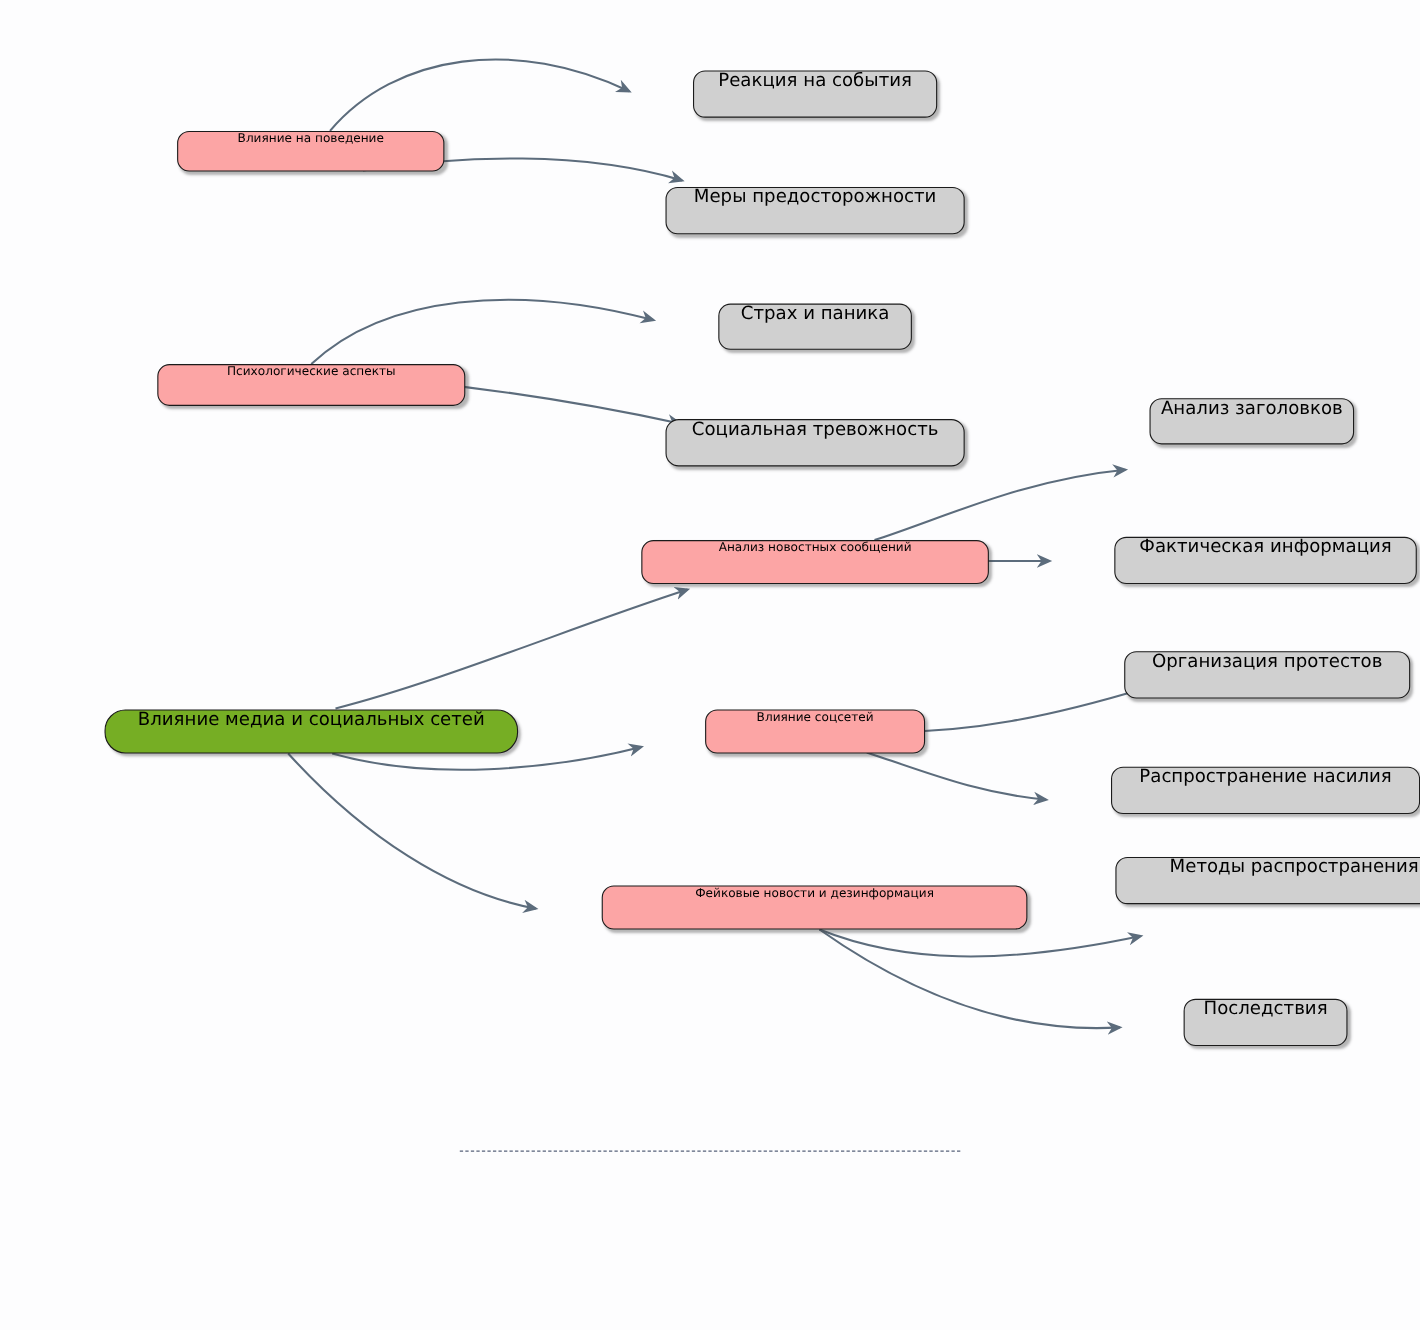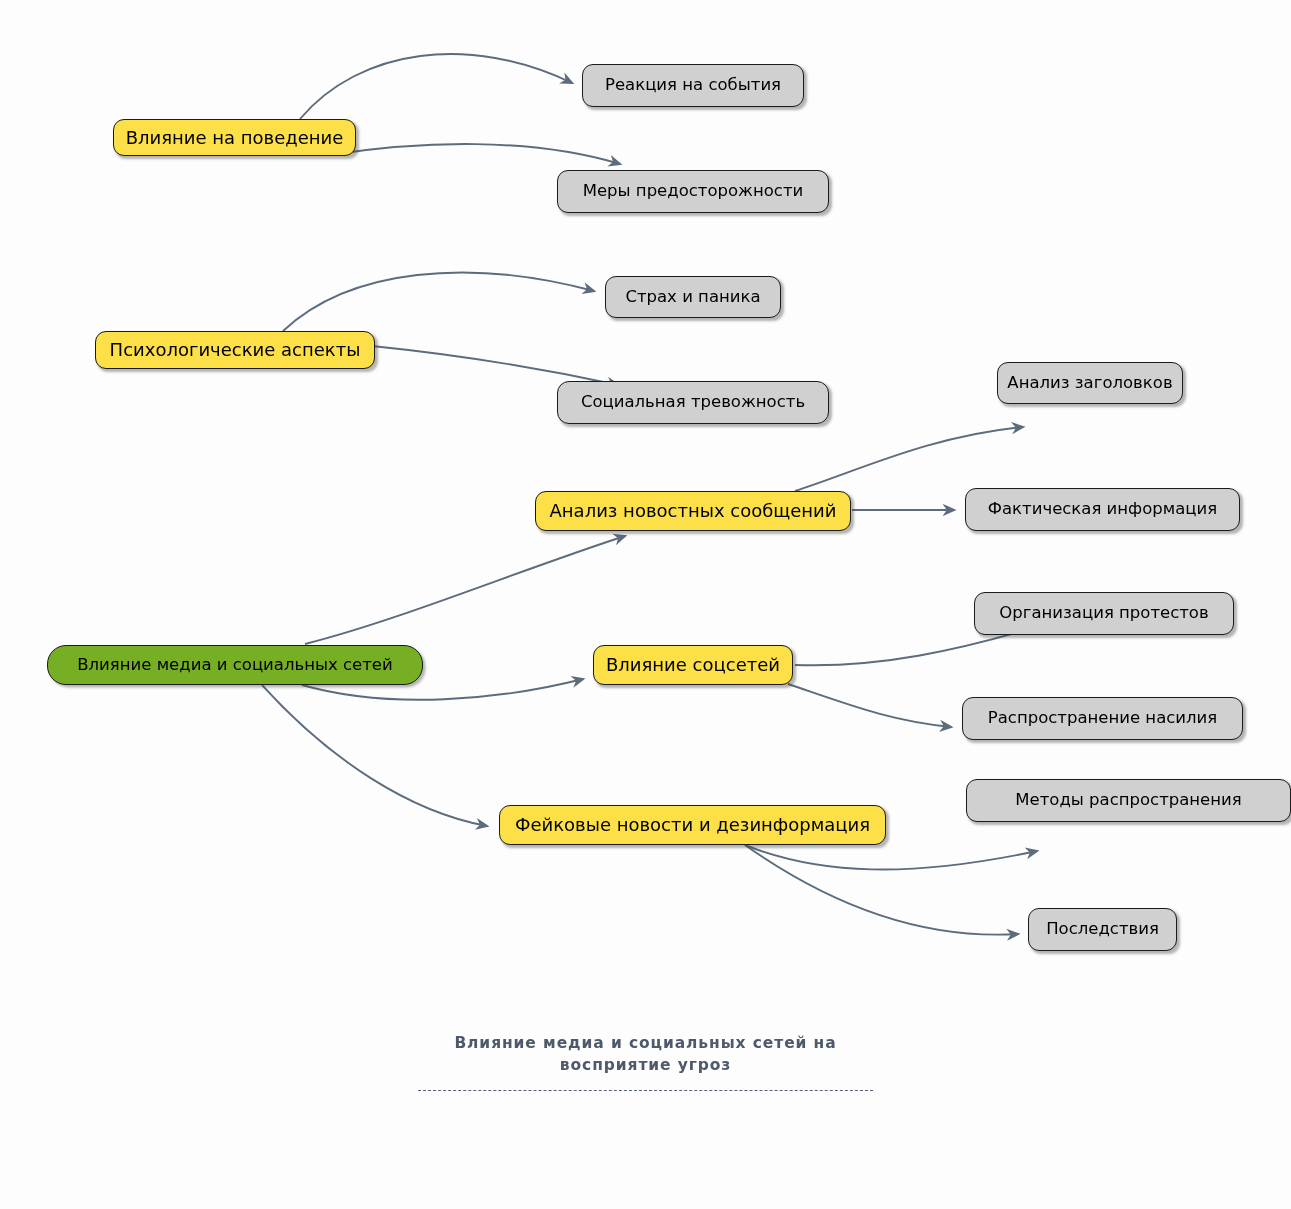--- a/index.html
+++ b/index.html
@@ -21,39 +21,39 @@
     position: absolute;
     left: 0;
     top: 0;
     width: 1291px;
     height: 1209px;
   }
   .node {
     position: absolute;
     box-sizing: border-box;
     display: flex;
-    align-items: center;
     justify-content: center;
     border-radius: 11px;
     border: 1.6px solid #1b1b1b;
     box-shadow: 2.5px 2.5px 2.5px rgba(60,60,60,0.38);
     white-space: nowrap;
     font-family: "DejaVu Sans", sans-serif;
     line-height: 1;
     z-index: 3;
+    margin-left: 48px;
   }
   .node-lvl0 {
     background: #76ae24;
     color: #000000;
     font-size: 16.5px;
   }
   .node-lvl1 {
-    background: #fde047;
+    background: #fca5a5;
     color: #000000;
-    font-size: 18px;
+    font-size: 11px;
   }
   .node-lvl2 {
     background: #d0d0d0;
     color: #000000;
     font-size: 16.5px;
   }
   #footer {
     position: absolute;
     left: 0;
     width: 1291px;
@@ -166,18 +166,16 @@
       </div>
       <div class="node node-lvl2" style="left: 966px; top: 779px; width: 325px; height: 43px;">
         <span>Методы распространения</span>
       </div>
       <div class="node node-lvl2" style="left: 1028px; top: 908px; width: 149px; height: 43px;">
         <span>Последствия</span>
       </div>
     </div>
 
   <div id="footer" style="top: 1032px;">
-    <div id="footer-title">Влияние медиа и социальных сетей на
-восприятие угроз</div>
     <hr id="footer-divider">
   </div>
 
 </div>
 
 </body></html>

